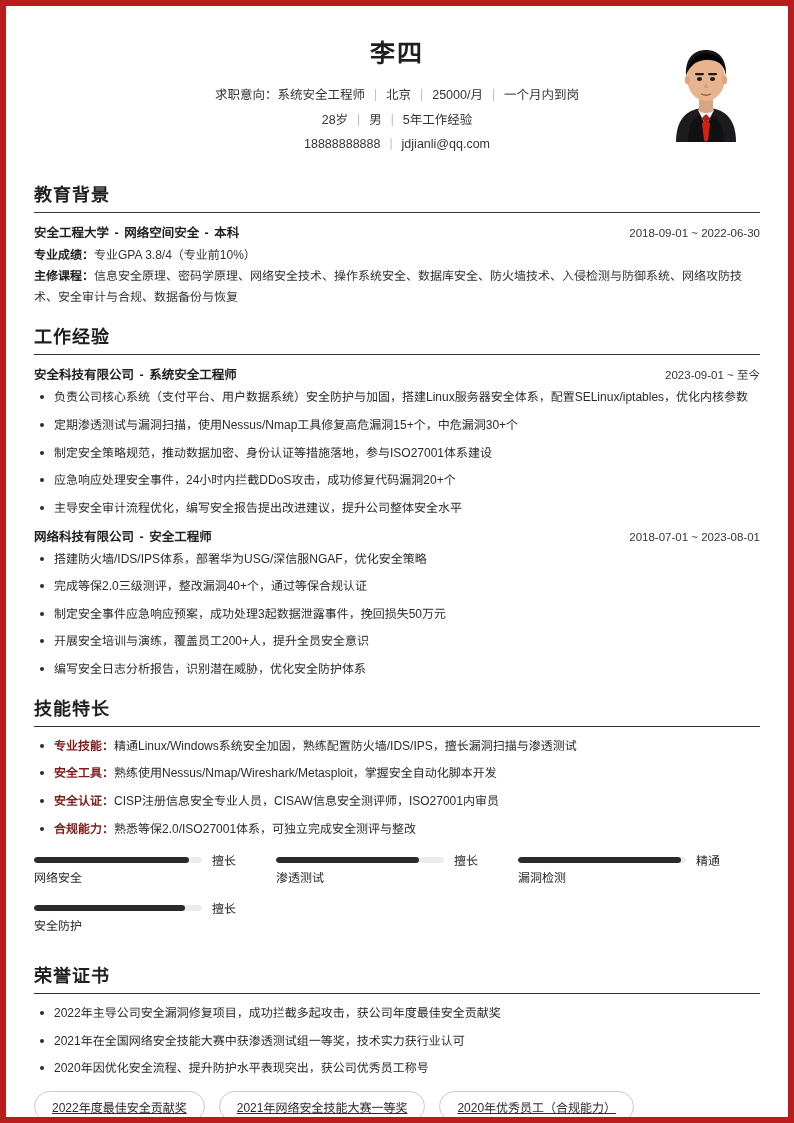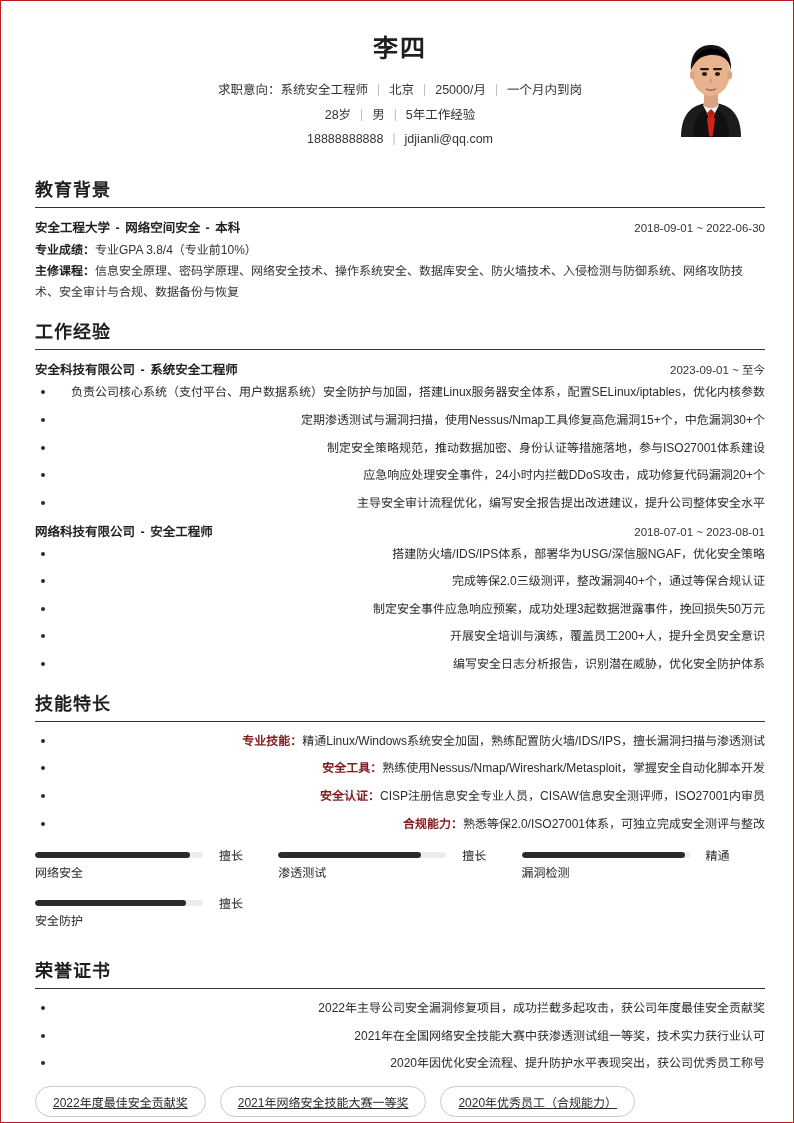--- a/index.html
+++ b/index.html
@@ -9,23 +9,22 @@
     padding: 0;
     background: #f2f2f2;
     font-family: "Liberation Sans", "DejaVu Sans", sans-serif;
   }
   .page {
     position: relative;
     width: 794px;
     height: 1123px;
     margin: 0 auto;
     background: #ffffff;
-    border: 1px solid #b91c1c;
+    border: 6px solid #b91c1c;
     overflow: hidden;
-    padding-left: 6px;
   }
   .inner {
     padding: 18px 28px 10px 28px;
   }
 
   
   .header {
     position: relative;
     padding: 6px 0 10px 0;
     min-height: 120px;
@@ -118,21 +117,20 @@
     margin: 4px 0 0 0;
     padding: 0;
   }
   ul.bullets > li {
     position: relative;
     padding-left: 20px;
     font-size: 12px;
     color: #2b2b2b;
     line-height: 1.72;
     margin-bottom: 7px;
-    text-align: right;
   }
   ul.bullets > li:before {
     content: "";
     position: absolute;
     left: 6px;
     top: 8px;
     width: 4px;
     height: 4px;
     border-radius: 50%;
     background: #2b2b2b;
@@ -146,21 +144,21 @@
     margin-top: 12px;
   }
   .bar-cell {
     width: 33.33%;
     padding-right: 26px;
     margin-bottom: 14px;
   }
   .bar-row {
     display: flex;
     align-items: center;
-    gap: 16px;
+    gap: 10px;
   }
   .bar-track {
     flex: 1;
     height: 6px;
     background: #ececec;
     border-radius: 3px;
     overflow: hidden;
     max-width: 168px;
   }
   .bar-fill {

